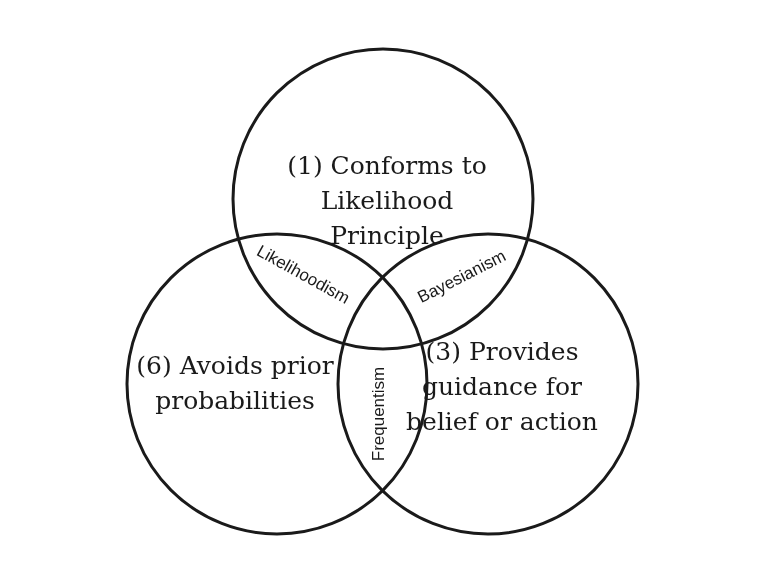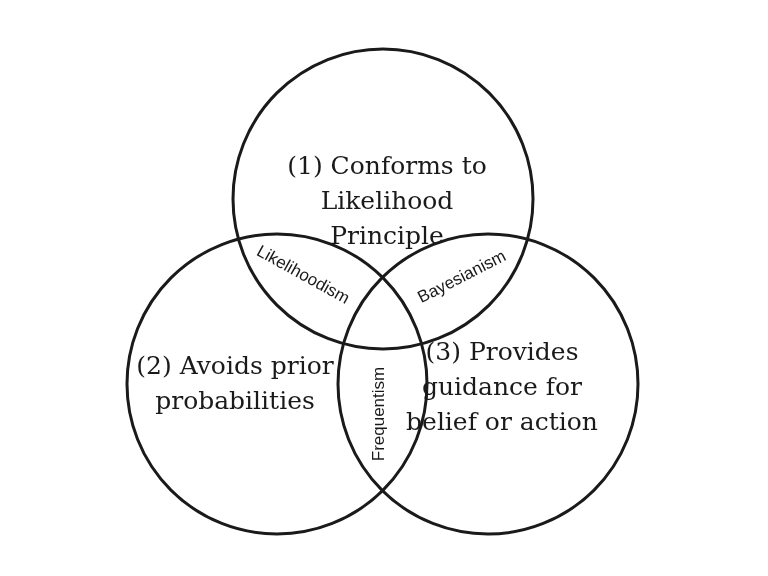--- a/index.html
+++ b/index.html
@@ -67,21 +67,21 @@
   <svg class="venn-svg" width="768" height="576" viewBox="0 0 768 576">
     <circle cx="383" cy="199" r="150"></circle>
     <circle cx="277" cy="384" r="150"></circle>
     <circle cx="488" cy="384" r="150"></circle>
   </svg>
 
   <div class="lbl lbl-main lbl-circle-1">(1) Conforms to
 Likelihood
 Principle</div>
 
-  <div class="lbl lbl-main lbl-circle-2">(2) Avoids prior
+  <div class="lbl lbl-main lbl-circle-2">(6) Avoids prior
 probabilities</div>
 
   <div class="lbl lbl-main lbl-circle-3">(3) Provides
 guidance for
 belief or action</div>
 
   <div class="lbl lbl-overlap lbl-overlap-12">Likelihoodism</div>
 
   <div class="lbl lbl-overlap lbl-overlap-13">Bayesianism</div>
 

